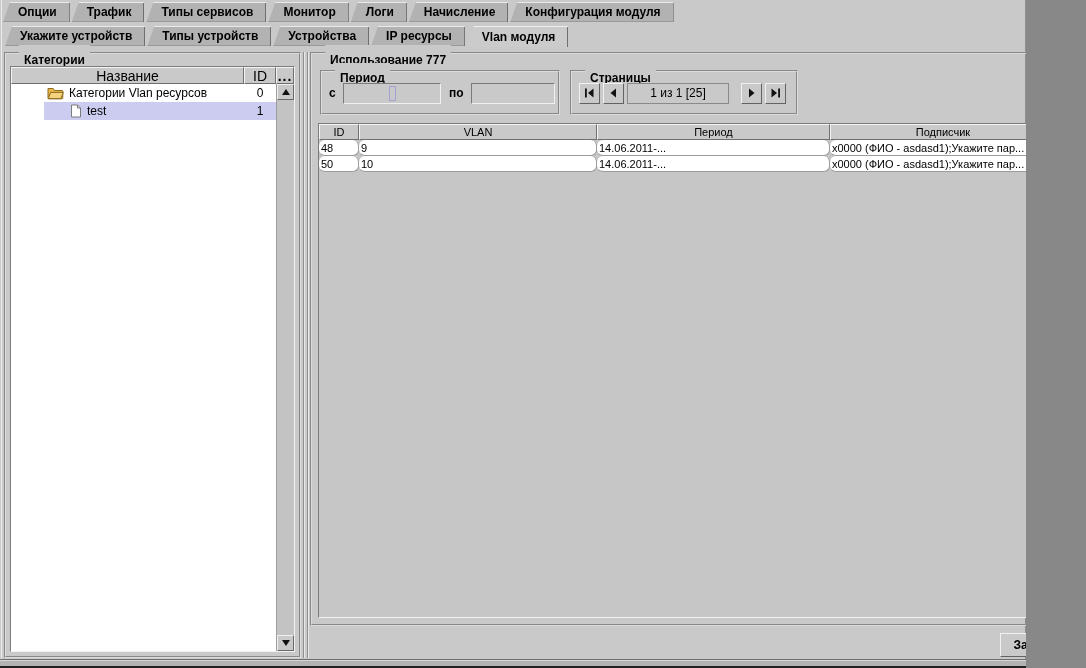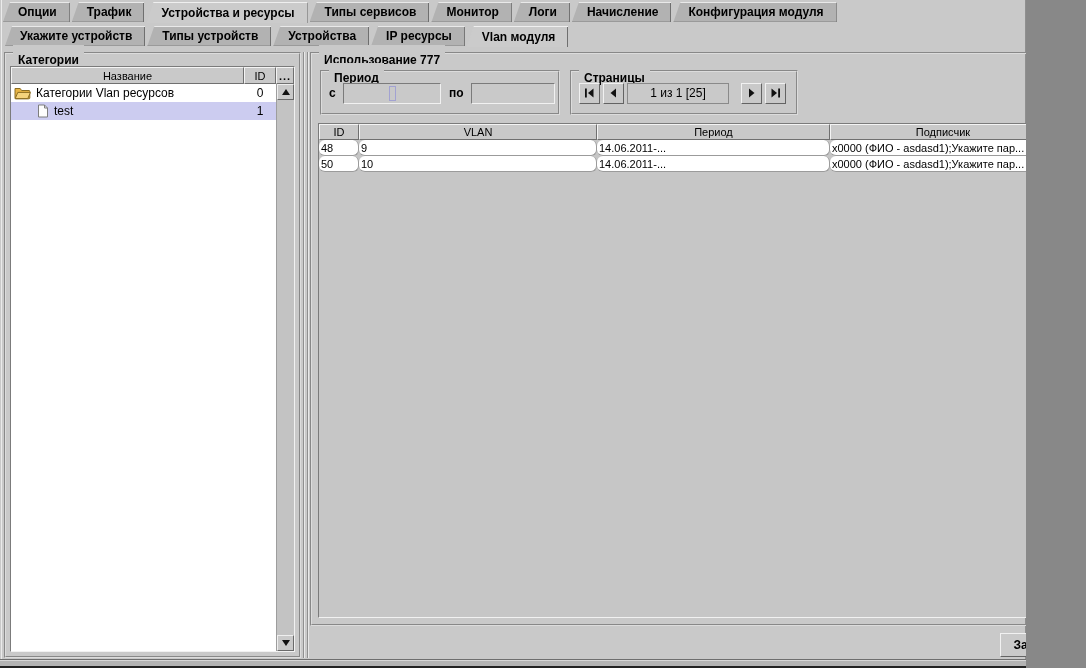--- a/index.html
+++ b/index.html
@@ -26,35 +26,35 @@
   .tab::before {
     content:""; position:absolute; inset:0; background:#b2b2b2;
     clip-path: polygon(7px 0, 100% 0, 100% 100%, 0 100%);
     box-shadow: inset 0 1px 0 #e9e9e9, inset -1px 0 0 #6f6f6f, inset 0 -1px 0 #9a9a9a;
   }
   .tab.sel { height:21px; z-index:2; }
   .tab.sel::before { background:#cbcbcb; box-shadow: inset 0 1px 0 #efefef, inset -1px 0 0 #6f6f6f; }
   .tab > span { position:relative; font-weight:bold; white-space:nowrap; }
   
   .gbox { position:absolute; border:2px groove #dcdcdc; }
-  .gtitle { position:absolute; top:-9px; left:7px; padding:8px 5px; background:#c9c9c9;
+  .gtitle { position:absolute; top:-9px; left:13px; padding:8px 5px; background:#c9c9c9;
             font-weight:bold; white-space:nowrap; }
   
   .sunken { border:1px solid; border-color:#7b7b7b #f1f1f1 #f1f1f1 #7b7b7b; }
   .raised { border:1px solid; border-color:#f1f1f1 #636363 #636363 #f1f1f1; background:#c9c9c9; }
   
   .gbox-categories { left:4px; top:52px; width:297px; height:606px; }
   .ltable { position:absolute; left:4px; top:12px; right:4px; bottom:4px;
             display:flex; flex-direction:column; background:#fff; }
-  .thead { display:flex; height:17px; flex:none; font-size:11px; }
+  .thead { display:flex; height:17px; flex:none; font-size:14px; }
   .th { background:#c9c9c9; border:1px solid; border-color:#f4f4f4 #707070 #707070 #f4f4f4;
         display:flex; align-items:center; justify-content:center; overflow:hidden; }
   .th-name { flex:1; } .th-id { width:32px; } .th-more { width:18px; font-weight:bold; letter-spacing:1px; }
   .tbody { flex:1; display:flex; min-height:0; }
-  .rows { flex:1; overflow:hidden; }
+  .rows { flex:1; overflow:hidden;padding-left:33px; }
   .trow { height:18px; display:flex; align-items:center; white-space:nowrap; }
   .trow.sel { background:#ccccf0; }
   .trow .ind0 { width:3px; } .trow .ind1 { width:26px; }
   .trow .ticon { display:flex; align-items:center; margin-right:5px; }
   .trow .tlabel { flex:1; overflow:hidden; }
   .trow .tid { width:32px; text-align:center; flex:none; }
   
   .sb { width:18px; flex:none; display:flex; flex-direction:column;
         justify-content:space-between; background:#c3c3c3; border-left:1px solid #9d9d9d; }
   .sb-btn { height:16px; flex:none; display:flex; align-items:center; justify-content:center;
@@ -115,23 +115,20 @@
   <div class="frame-left"></div>
   <div class="frame-right"></div>
 
   <div class="tabrow tabrow1">
     <div class="tab">
         <span>Опции</span>
       </div>
     <div class="tab">
         <span>Трафик</span>
       </div>
-    <div class="tab sel">
-        <span>Устройства и ресурсы</span>
-      </div>
     <div class="tab">
         <span>Типы сервисов</span>
       </div>
     <div class="tab">
         <span>Монитор</span>
       </div>
     <div class="tab">
         <span>Логи</span>
       </div>
     <div class="tab">

